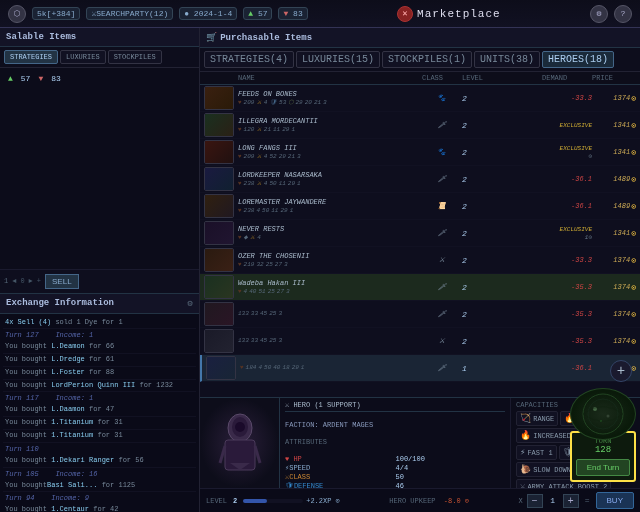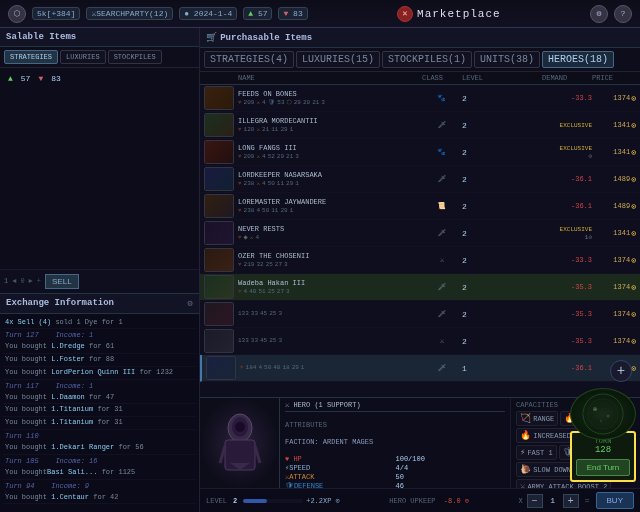--- a/index.html
+++ b/index.html
@@ -175,20 +175,21 @@
       border-bottom: 1px solid #223344;
       padding: 2px 4px;
       font-size: 7px;
       color: #556677;
       text-transform: uppercase;
     }
 
     .items-list {
       flex: 1;
       overflow: hidden;
+      font-style: italic;
     }
 
     .item-row {
       display: grid;
       grid-template-columns: 34px 1fr 40px 80px 50px 44px;
       border-bottom: 1px solid #111122;
       min-height: 26px;
       align-items: center;
       padding: 1px 4px;
       cursor: pointer;
@@ -383,20 +384,21 @@
     </div>
     <div class="exchange-header">
       <span>Exchange Information</span>
       <span style="font-size:9px;color:#556677">⚙</span>
     </div>
     <div class="exchange-content">
       <div class="exchange-entry">
         <span class="highlight">4x Sell (4)</span> sold 1 Dye for 1
       </div>
       <div class="exchange-turn">Turn 127 &nbsp;&nbsp; <span class="income">Income: 1</span></div>
+      <div class="exchange-entry">You bought <span class="highlight">L.Deamon</span> for 66</div>
       <div class="exchange-entry">You bought <span class="highlight">L.Dredge</span> for 61</div>
       <div class="exchange-entry">You bought <span class="highlight">L.Foster</span> for 88</div>
       <div class="exchange-entry">You bought <span class="highlight">LordPerion Quinn III</span> for 1232</div>
       <div class="exchange-turn">Turn 117 &nbsp;&nbsp; <span class="income">Income: 1</span></div>
       <div class="exchange-entry">You bought <span class="highlight">L.Daamon</span> for 47</div>
       <div class="exchange-entry">You bought <span class="highlight">1.Titanium</span> for 31</div>
       <div class="exchange-entry">You bought <span class="highlight">1.Titanium</span> for 31</div>
       <div class="exchange-turn">Turn 110</div>
       <div class="exchange-entry">You bought <span class="highlight">1.Dekari Ranger</span> for 56</div>
       <div class="exchange-turn">Turn 105 &nbsp;&nbsp; <span class="income">Income: 16</span></div>
@@ -680,28 +682,28 @@
               <rect x="10" y="32" width="30" height="30" rx="3" fill="#2a1a3a" stroke="#4a3a5a" stroke-width="1"></rect>
               <line x1="10" y1="38" x2="5" y2="55" stroke="#3a2a4a" stroke-width="3"></line>
               <line x1="40" y1="38" x2="45" y2="55" stroke="#3a2a4a" stroke-width="3"></line>
               <circle cx="25" cy="19" r="5" fill="#1a0a2a"></circle>
               <path d="M15 55 L25 62 L35 55" fill="#3a2a4a"></path>
             </svg>
           </div>
         </div>
         <div style="flex:1;display:flex;flex-direction:column;padding:3px 5px;gap:9px;">
           <div style="font-size:7px;color:#aabbcc;border-bottom:1px solid #223344;padding-bottom:2px;">⚔ HERO (1 SUPPORT)</div>
+          <div style="font-size:7px;color:#8899bb;">FACTION: ARDENT MAGES</div>
           <div style="font-size:7px;color:#556677;text-transform:uppercase;">ATTRIBUTES</div>
-          <div style="font-size:7px;color:#8899bb;">FACTION: ARDENT MAGES</div>
           <div style="display:grid;grid-template-columns:1fr 1fr;gap:1px;font-size:7px;">
             <span style="color:#cc4444">♥ HP</span>
             <span style="color:#aaccee">100/100</span>
             <span style="color:#88aacc">⚡SPEED</span>
             <span style="color:#aaccee">4/4</span>
-            <span style="color:#cc8833">⚔ATTACK</span>
+            <span style="color:#cc8833">⚔CLASS</span>
             <span style="color:#aaccee">50</span>
             <span style="color:#3388cc">🛡DEFENSE</span>
             <span style="color:#aaccee">46</span>
             <span style="color:#88bbaa">⬡INITIATIVE</span>
             <span style="color:#aaccee">16</span>
             <span style="color:#cc5533">💥DAMAGE</span>
             <span style="color:#aaccee">29</span>
           </div>
         </div>
         <div style="width:130px;padding:3px 5px;border-left:1px solid #1a1a2e;">

